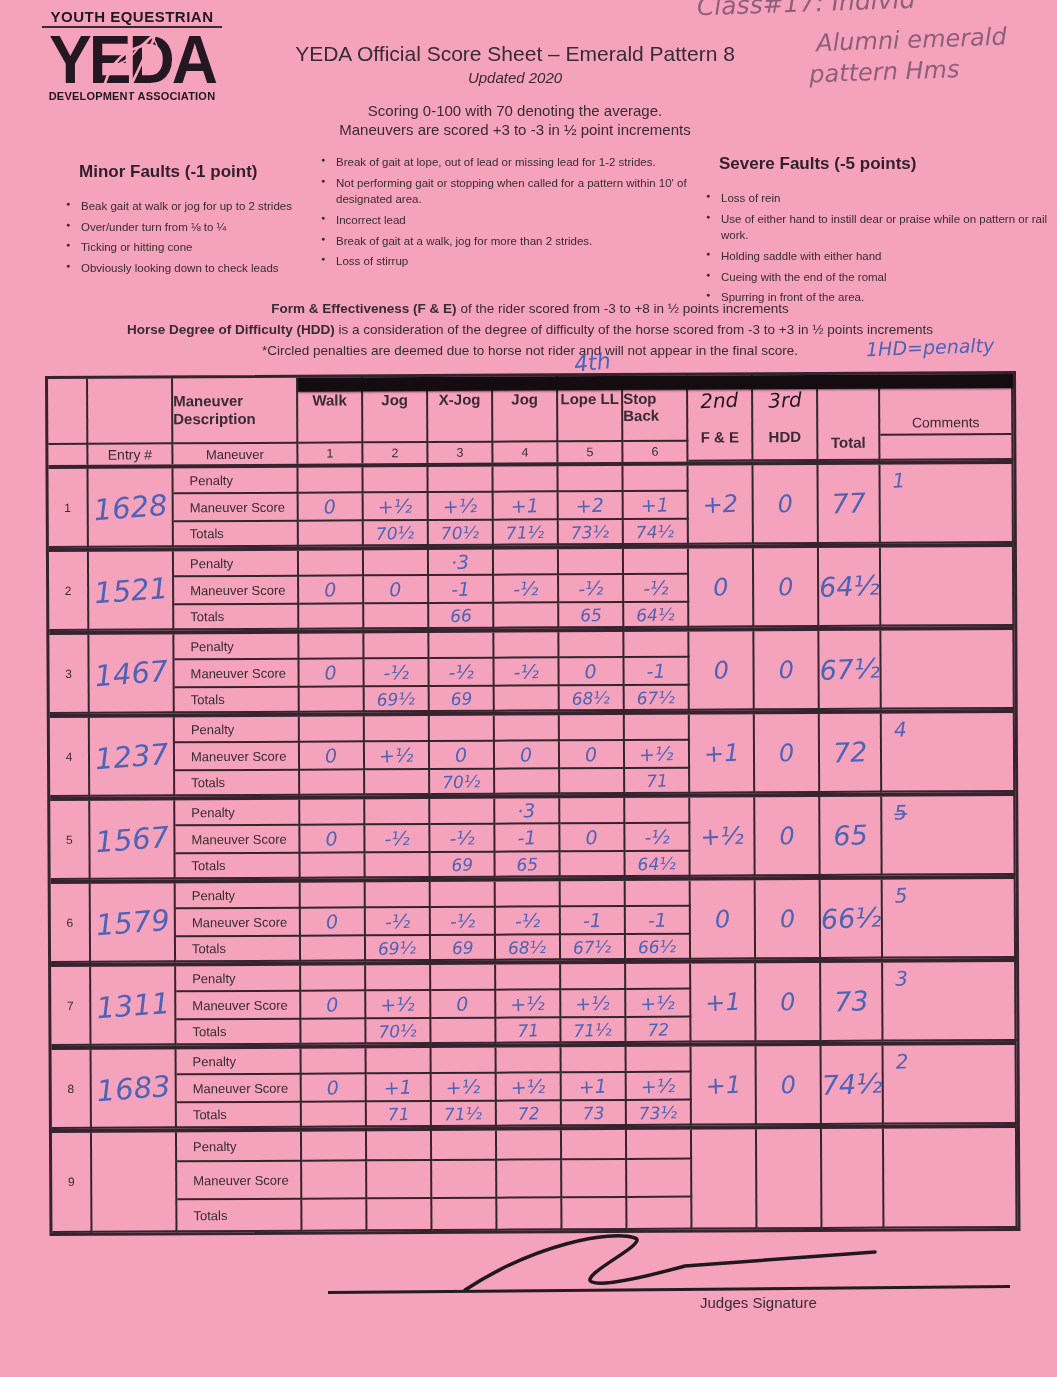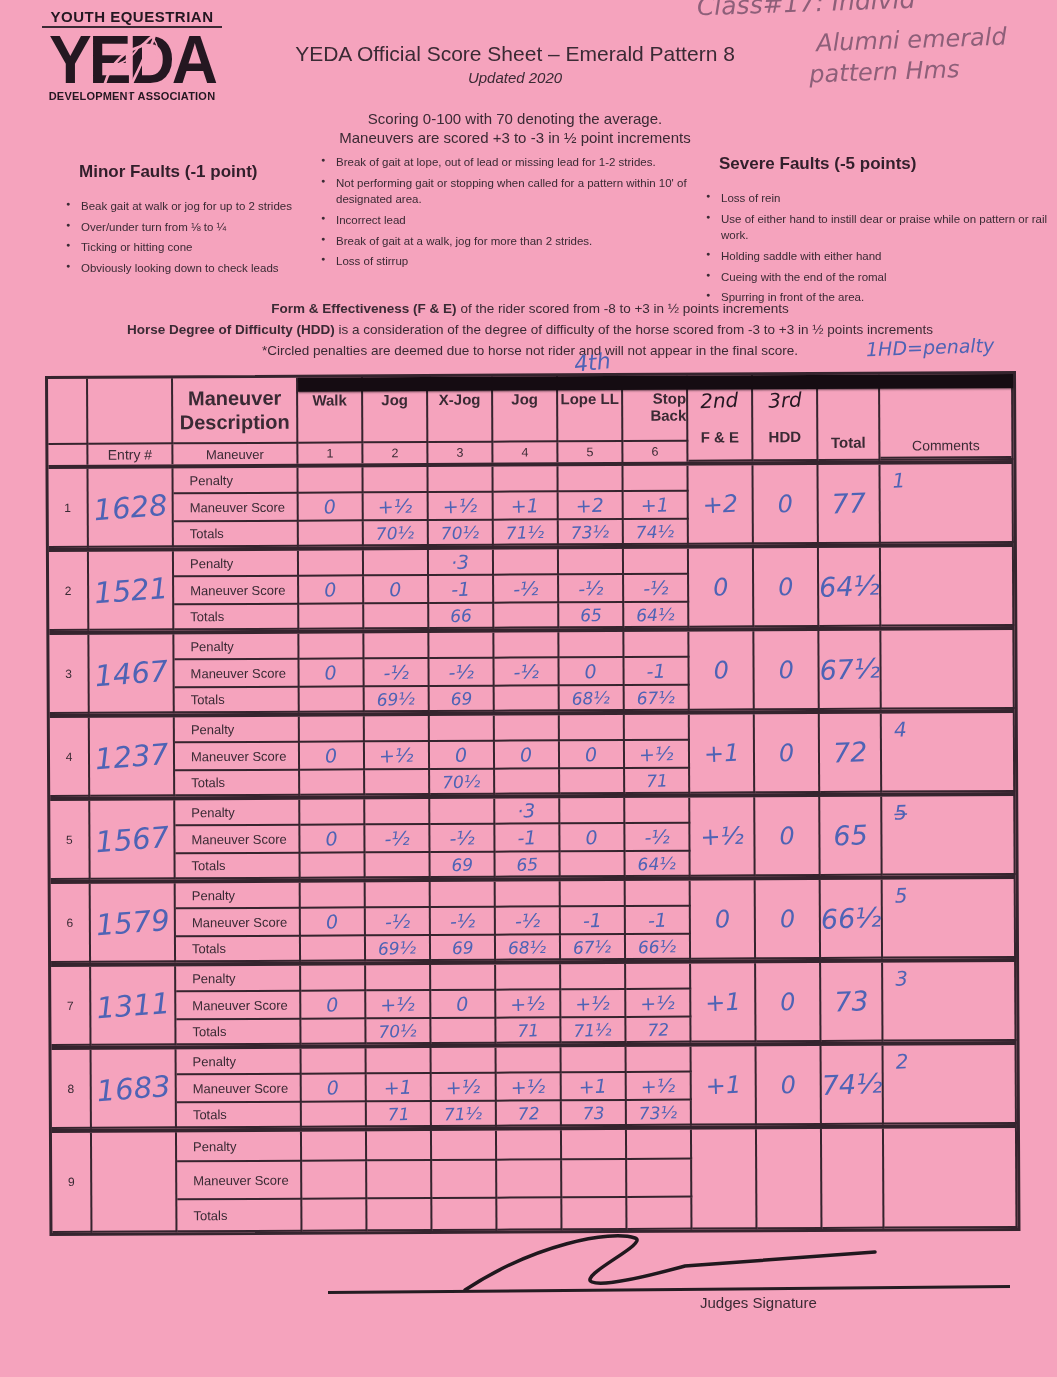--- a/index.html
+++ b/index.html
@@ -18,21 +18,21 @@
   .logo{position:absolute;left:42px;top:8px;width:180px;text-align:center;}
   .logo-top{font-size:15px;font-weight:bold;letter-spacing:.5px;border-bottom:2px solid var(--ink);padding-bottom:1px;color:#241721;}
   .logo-yeda{position:relative;font-size:64px;font-weight:bold;letter-spacing:-3px;line-height:.92;color:#241721;transform:scaleY(1.08);margin-top:2px;}
   .logo-horse{position:absolute;left:12px;top:2px;width:150px;height:62px;pointer-events:none;}
   .logo-bottom{font-size:11px;font-weight:bold;letter-spacing:.2px;color:#241721;margin-top:1px;}
 
   
   .title-block{position:absolute;left:230px;top:42px;width:570px;text-align:center;}
   .doc-title{font-size:21px;font-weight:normal;}
   .doc-updated{font-size:15px;font-style:italic;margin-top:3px;}
-  .doc-scoring1{font-size:15px;margin-top:24px;}
+  .doc-scoring1{font-size:15px;margin-top:16px;}
   .doc-scoring2{font-size:15px;margin-top:2px;}
 
   
   .hw{font-family:"DejaVu Sans",sans-serif;font-style:italic;color:var(--blue);}
   .hw-purple{font-family:"DejaVu Sans",sans-serif;font-style:italic;color:var(--purple);}
   .class-note{position:absolute;left:698px;top:-14px;width:360px;transform:rotate(-2deg);}
   .cn1{font-size:25px;}
   .cn2{font-size:24px;margin-top:12px;margin-left:118px;}
   .cn3{font-size:24px;margin-top:3px;margin-left:110px;}
 
@@ -60,31 +60,31 @@
   .header-grid{grid-template-rows:66px 20px;border-bottom:4px solid var(--line);position:relative;}
   .entry-block{grid-template-rows:26px 28px 25px;}
   .entry-block.tall{grid-template-rows:30px 38px 32px;}
   #entries .entry-block + .entry-block{border-top:4px solid var(--line);}
   .cell{border-right:2px solid var(--line);border-bottom:2px solid var(--line);display:flex;align-items:center;justify-content:center;position:relative;overflow:visible;}
   .nb{border-bottom:none;}
   .gr1{grid-row:1}.gr2{grid-row:2}.gr3{grid-row:3}
   .gc1{grid-column:1}.gc2{grid-column:2}.gc3{grid-column:3}.gc4{grid-column:4}.gc5{grid-column:5}.gc6{grid-column:6}.gc7{grid-column:7}.gc8{grid-column:8}.gc9{grid-column:9}.gc10{grid-column:10}.gc11{grid-column:11}.gc12{grid-column:12}.gc13{grid-column:13}
   .rspan{grid-row:1/span 3;}
   .hspan{grid-row:1/span 2;}
-  .hdr-label{font-weight:bold;font-size:15px;text-align:right;line-height:1.15;}
+  .hdr-label{font-weight:bold;font-size:15px;text-align:left;line-height:1.15;}
   .hdr-man{padding-top:14px;align-items:flex-start;}
-  .hdr-desc{font-weight:bold;font-size:20px;text-align:center;line-height:1.2;}
+  .hdr-desc{font-weight:bold;font-size:15px;line-height:1.2;}
   .hdr-num{font-size:12.5px;}
   .hdr-entry{font-size:14px;}
   .hdr-manrow{font-size:13px;}
   .hdr-score{flex-direction:column;justify-content:flex-start;padding-top:15px;}
   .hdr-hw{font-size:20px;color:#241721;transform:rotate(-2deg);line-height:1;}
   .hdr-score .lbl{font-weight:bold;font-size:15px;margin-top:18px;}
   .hdr-total{align-items:flex-end;padding-bottom:8px;}
-  .hdr-comments{flex-direction:column;justify-content:flex-end;padding-top:14px;}
+  .hdr-comments{flex-direction:column;justify-content:center;padding-top:14px;}
   .comments-title{width:100%;height:22px;border-bottom:2px solid var(--line);display:flex;align-items:center;justify-content:center;font-size:14px;}
   .sub{justify-content:flex-start;padding-left:16px;font-size:13px;}
   .rownum{font-size:12px;}
   .entry-hw{font-size:29px;transform:rotate(-4deg);white-space:nowrap;}
   .val{font-size:19px;white-space:nowrap;transform:rotate(-2deg);}
   .tot{font-size:17px;}
   .big{font-size:24px;}
   .grand{font-size:27px;}
   .comment-cell{align-items:flex-start;justify-content:flex-start;padding:4px 0 0 12px;}
   .comment-hw{font-size:20px;transform:rotate(-2deg);}
@@ -148,21 +148,21 @@
     <ul>
       <li>Loss of rein</li>
       <li>Use of either hand to instill dear or praise while on pattern or rail work.</li>
       <li>Holding saddle with either hand</li>
       <li>Cueing with the end of the romal</li>
       <li>Spurring in front of the area.</li>
     </ul>
   </div>
 
   <div class="notes">
-    <div><b>Form &amp; Effectiveness (F &amp; E)</b><span> of the rider scored from -8 to +3 in ½ points increments</span></div>
+    <div><b>Form &amp; Effectiveness (F &amp; E)</b><span> of the rider scored from -3 to +8 in ½ points increments</span></div>
     <div><b>Horse Degree of Difficulty (HDD)</b><span> is a consideration of the degree of difficulty of the horse scored from -3 to +3 in ½ points increments</span></div>
     <div>*Circled penalties are deemed due to horse not rider and will not appear in the final score.</div>
   </div>
   <div class="hw hw-4th">4th</div>
   <div class="hw hw-pen">1HD=penalty</div>
 
   <div class="table-wrap">
     <div class="band"></div>
 
     <div class="grid header-grid">

